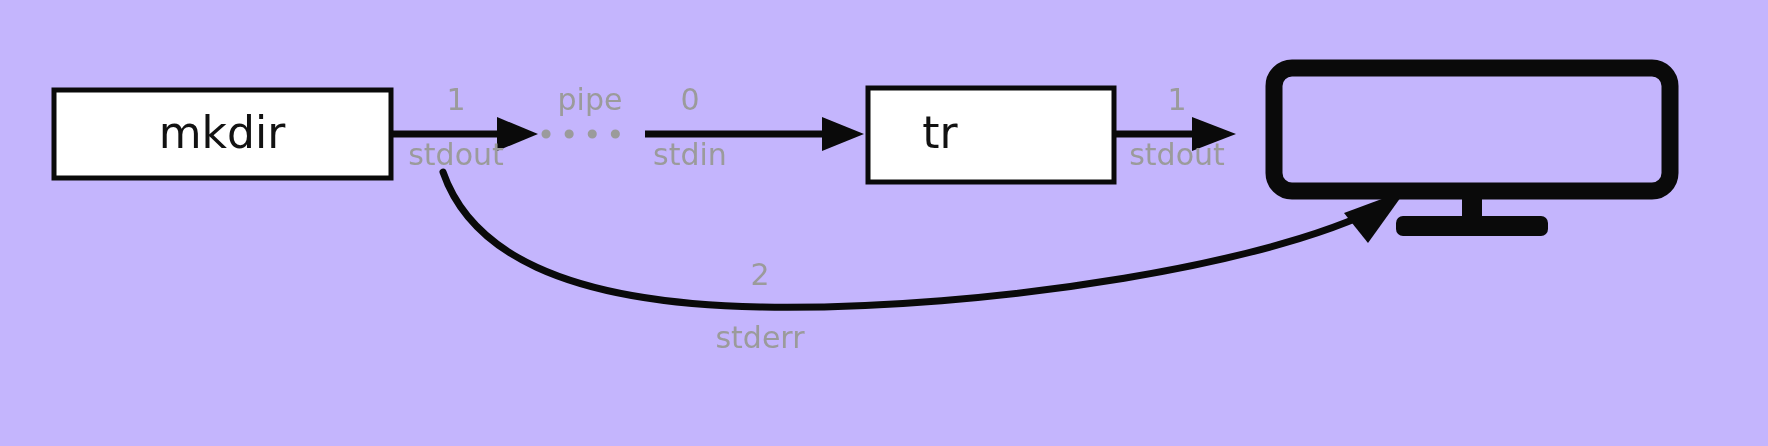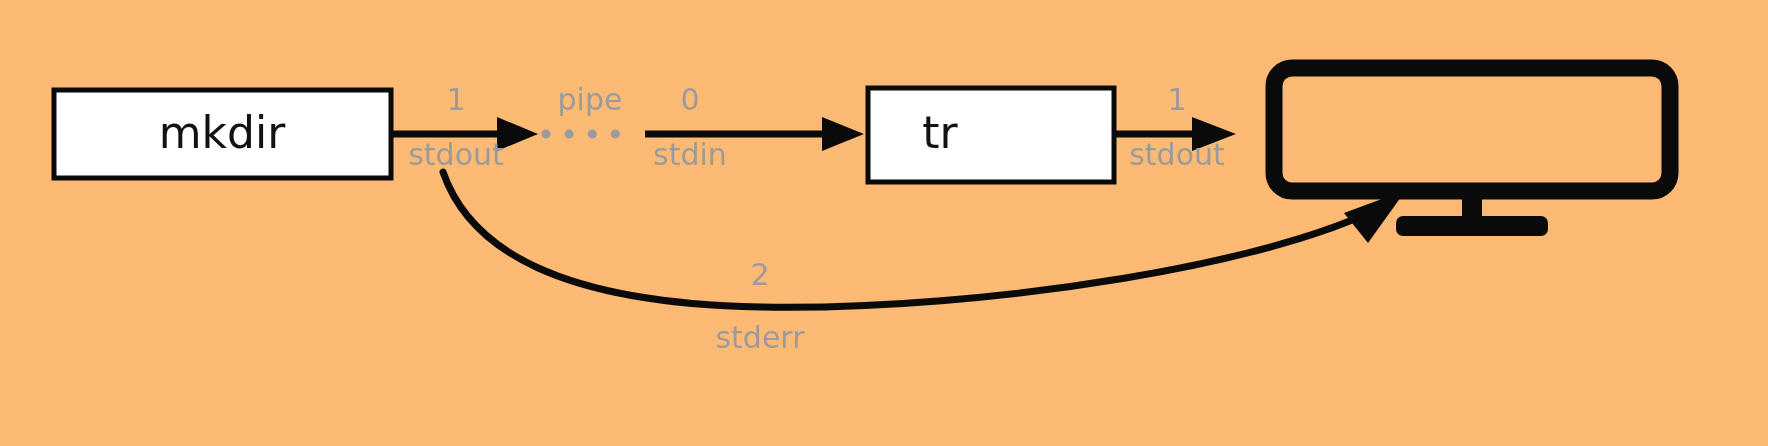--- a/index.html
+++ b/index.html
@@ -7,21 +7,21 @@
     padding: 0;
     background: #ffffff;
   }
   body {
     font-family: "DejaVu Sans", sans-serif;
   }
   #canvas {
     position: relative;
     width: 1768px;
     height: 446px;
-    background: #fdba74;
+    background: #c4b5fd;
     overflow: hidden;
   }
   #diagram-svg {
     position: absolute;
     left: 0;
     top: 0;
     width: 1768px;
     height: 446px;
   }
   .proc-label {

